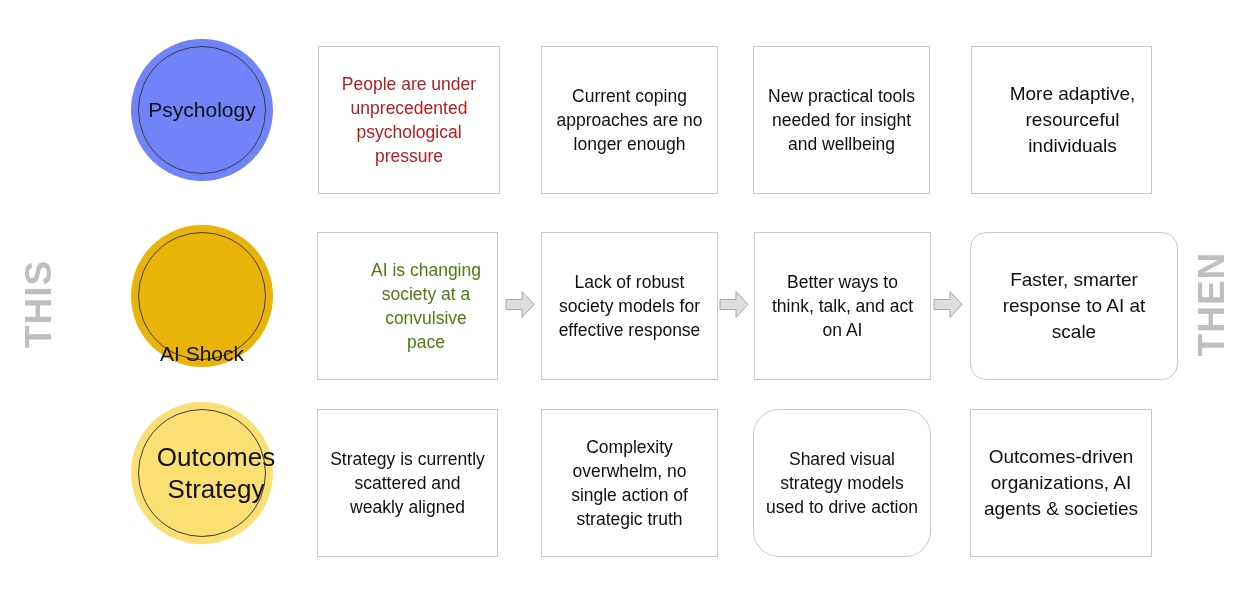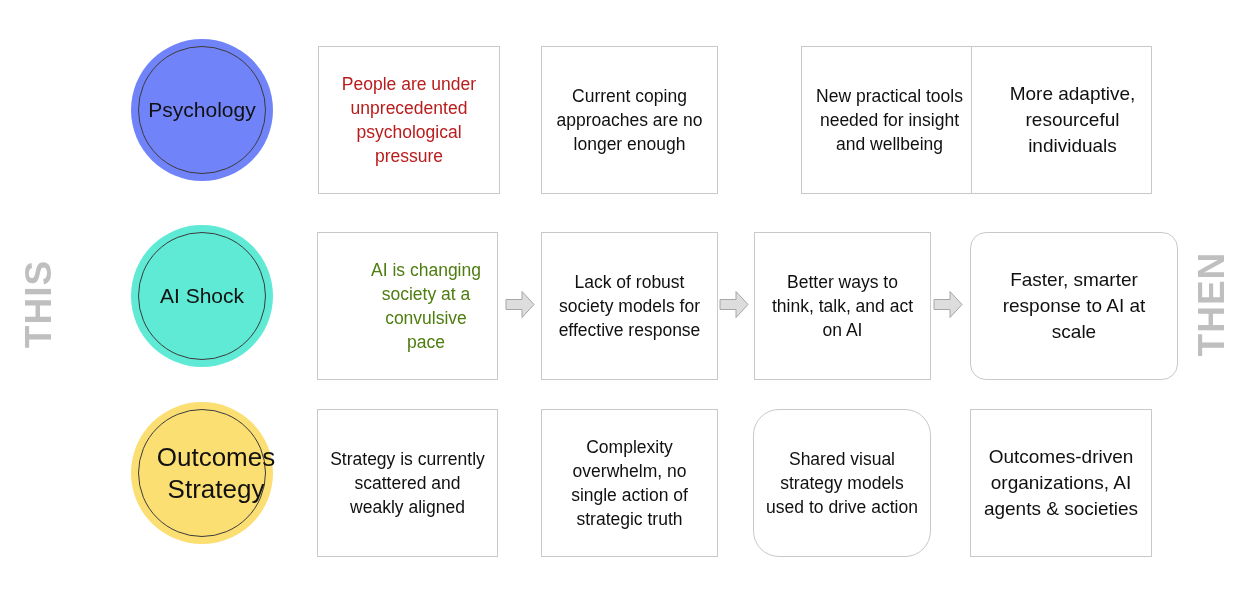--- a/index.html
+++ b/index.html
@@ -111,26 +111,26 @@
 
   <div class="side-label" id="side-then" style="color: rgb(191, 191, 191);">THEN</div>
 
   <div class="row" id="row-0">
     <div class="circle" style="background: rgb(113, 131, 248);">
       <span class="ring"></span>
       <span class="clabel">Psychology</span>
     </div>
     <div class="box c0" style="border-color: rgb(201, 201, 201); color: #b91c1c;">People are under unprecedented psychological pressure</div>
     <div class="box c1" style="border-color: rgb(201, 201, 201); color: rgb(16, 16, 16);">Current coping approaches are no longer enough</div>
-    <div class="box c2" style="border-color: rgb(201, 201, 201); color: rgb(16, 16, 16); margin-left: 48px;">New practical tools needed for insight and wellbeing</div>
+    <div class="box c2" style="border-color: rgb(201, 201, 201); color: rgb(16, 16, 16);">New practical tools needed for insight and wellbeing</div>
     <div class="box c3" style="border-color: rgb(201, 201, 201); color: rgb(16, 16, 16); padding-left: 32px;">More adaptive, resourceful individuals</div>
   </div>
 
   <div class="row" id="row-1">
-    <div class="circle" style="background: #5eead4;">
+    <div class="circle" style="background: #eab308; align-items: flex-end;">
       <span class="ring"></span>
       <span class="clabel">AI Shock</span>
     </div>
     <div class="box c0" style="border-color: rgb(201, 201, 201); color: #4d7c0f; padding-left: 47px;">AI is changing society at a convulsive pace</div>
     <div class="arrow a0">
       <svg viewBox="0 0 30 29" xmlns="http://www.w3.org/2000/svg">
         <polygon points="1,9.5 17,9.5 17,1.5 29,14.5 17,27.5 17,19.5 1,19.5" fill="#DDDDDD" stroke="#A6A6A6" stroke-width="1"></polygon>
       </svg>
     </div>
     <div class="box c1" style="border-color: rgb(201, 201, 201); color: rgb(16, 16, 16);">Lack of robust society models for effective response</div>

